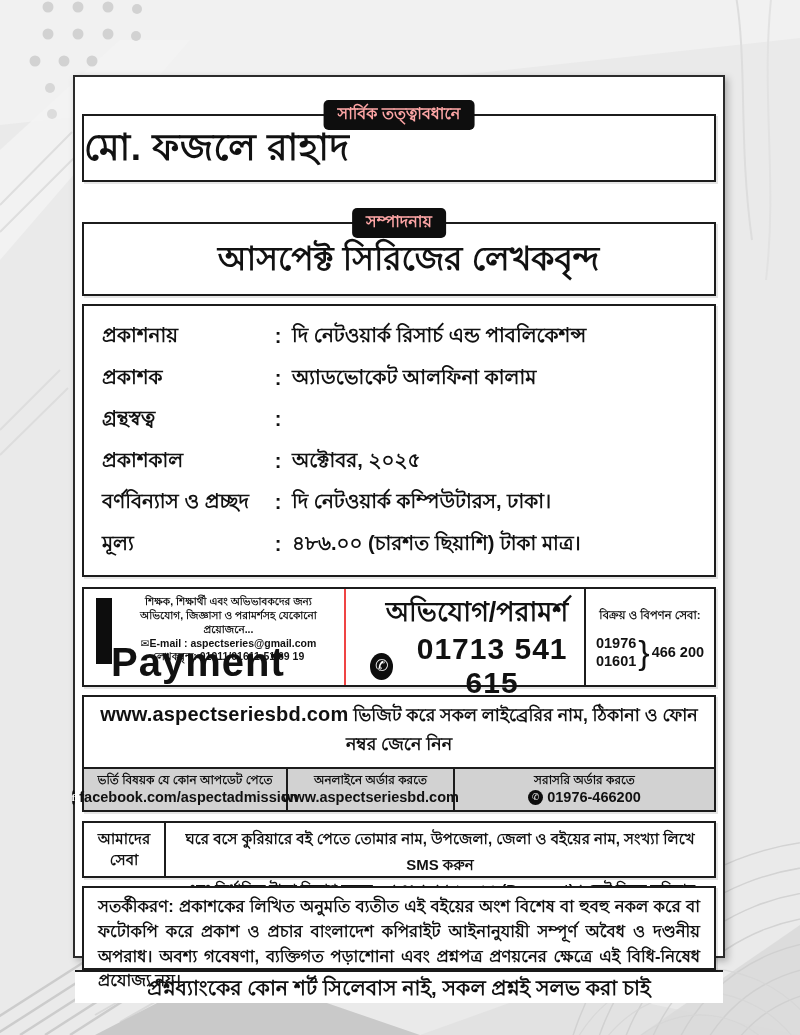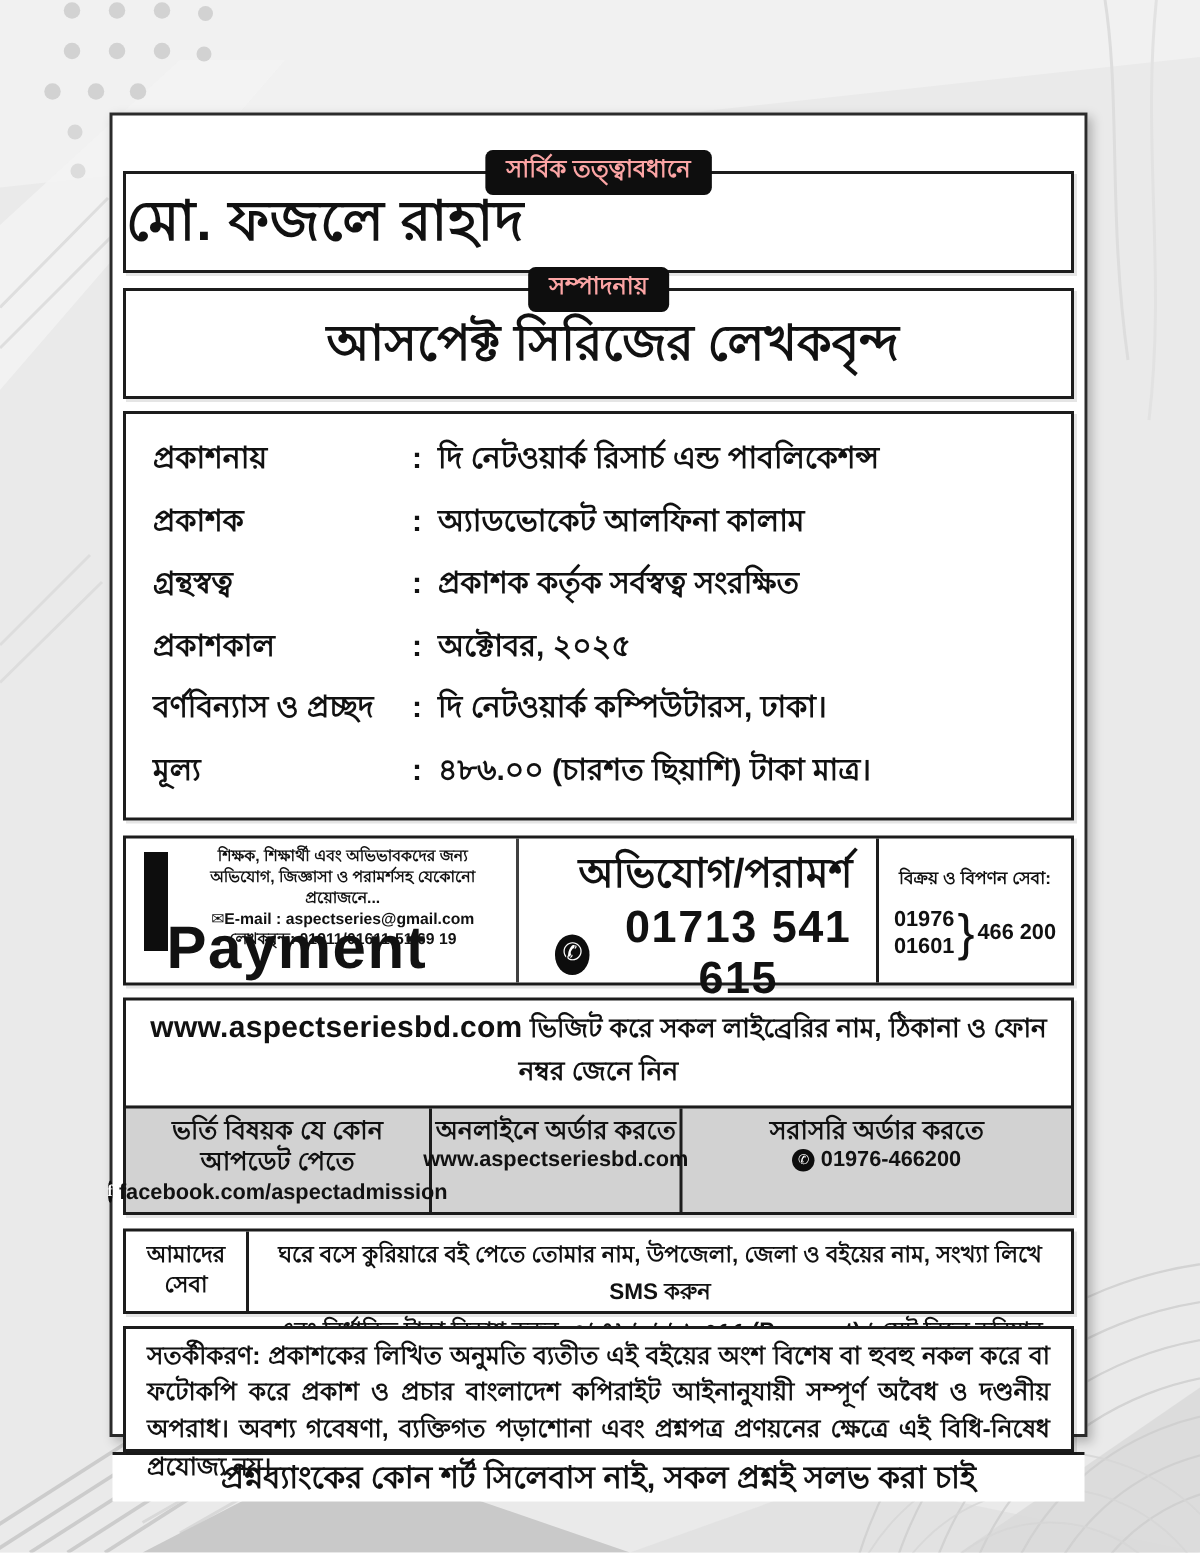--- a/index.html
+++ b/index.html
@@ -6,35 +6,35 @@
   body{width:800px;height:1035px;position:relative;overflow:hidden;background:#eaeaea;
        font-family:"Liberation Sans","DejaVu Sans",sans-serif;color:#111;}
   #decor{position:absolute;left:0;top:0;z-index:0;}
   .sheet{position:absolute;left:73px;top:75px;width:652px;height:883px;box-sizing:border-box;
          background:#fff;border:2px solid #2b2b2b;padding:7px;z-index:1;
          box-shadow:3px 3px 7px rgba(0,0,0,.25);display:flex;flex-direction:column;}
   .section{border:2px solid #1c1c1c;box-sizing:border-box;position:relative;background:#fff;
            box-shadow:2px 2px 0 rgba(0,0,0,.10);}
   
   .badge-box1{margin-top:30px;height:71px;}
-  .badge-box2{margin-top:10px;height:77px;padding-left:19px;}
+  .badge-box2{margin-top:40px;height:77px;padding-left:19px;}
   .badge{position:absolute;top:-16px;left:50%;transform:translateX(-50%);background:#0e0e0e;
          color:#fca5a5;font-size:16px;font-weight:bold;padding:3px 14px 5px;border-radius:5px;
          white-space:nowrap;line-height:1.35;}
   .big-name1{font-size:37px;font-weight:bold;line-height:64px;letter-spacing:.5px;}
   .big-name2{text-align:center;font-size:33px;font-weight:bold;line-height:70px;}
   
   .pub-box{margin-top:8px;height:350px;padding:10px 18px;box-sizing:border-box;}
   .pub-row{display:flex;align-items:center;height:41.5px;font-weight:bold;font-size:20px;}
   .pub-label{width:162px;white-space:nowrap;}
   .pub-colon{width:28px;text-align:center;}
   .pub-value{flex:1;white-space:nowrap;}
   
   .hl-box{margin-top:10px;height:100px;display:flex;}
-  .hl-left{width:260px;position:relative;border-right:2px solid #404040;}
+  .hl-left{width:260px;position:relative;border-right:2px solid #ef4444;}
   .hl-stem{position:absolute;left:12px;top:9px;width:16px;height:66px;background:#0d0d0d;}
   .hl-lines{position:absolute;left:34px;right:5px;top:6px;text-align:center;font-size:10.5px;
             font-weight:bold;line-height:1.32;}
   .hl-word{position:absolute;left:27px;bottom:3px;font-size:40px;font-weight:bold;line-height:1;
            letter-spacing:1px;}
   .hl-mid{flex:1;border-right:2px solid #1c1c1c;text-align:center;padding-top:7px;padding-left:24px;}
   .hl-mid-title{font-size:27px;font-weight:bold;line-height:1.2;}
   .hl-phone-row{display:flex;align-items:center;justify-content:center;gap:7px;margin-top:4px;}
   .wa-icon{width:27px;height:27px;border-radius:50%;background:#0d0d0d;color:#fff;display:inline-flex;
            align-items:center;justify-content:center;font-size:16px;line-height:1;}
@@ -47,21 +47,21 @@
   .hl-suffix{font-size:14.5px;font-weight:bold;}
   
   .web-box{margin-top:8px;}
   .web-line{text-align:center;padding:5px 4px 7px;font-size:17.5px;font-weight:bold;}
   .web-url{font-size:20px;letter-spacing:.2px;}
   .contact-strip{display:flex;background:#d2d2d2;border-top:2px solid #1c1c1c;}
   .c-col{box-sizing:border-box;padding:4px 2px 5px;text-align:center;}
   .c-col1{width:204px;border-right:2px solid #1c1c1c;}
   .c-col2{width:167px;border-right:2px solid #1c1c1c;}
   .c-col3{flex:1;}
-  .c-cap{font-size:17px;font-weight:bold;line-height:1.25;}
+  .c-cap{font-size:12px;font-weight:bold;line-height:1.25;}
   .c-val{font-size:14.5px;font-weight:bold;display:flex;align-items:center;justify-content:center;gap:4px;margin-top:1px;}
   .fb-icon{width:15px;height:15px;border-radius:50%;background:#0d0d0d;color:#fff;display:inline-flex;
            align-items:center;justify-content:center;font-size:11px;font-weight:bold;
            font-family:"Liberation Serif",serif;line-height:1;}
   .ph-icon{width:15px;height:15px;border-radius:50%;background:#0d0d0d;color:#fff;display:inline-flex;
            align-items:center;justify-content:center;font-size:9px;line-height:1;}
   
   .svc-box{margin-top:9px;height:57px;display:flex;align-items:stretch;}
   .svc-label{width:80px;display:flex;flex-direction:column;align-items:center;justify-content:center;
              font-size:15px;font-weight:bold;line-height:1.35;border-right:2px solid #1c1c1c;}
@@ -158,21 +158,20 @@
       <span class="pub-value">দি নেটওয়ার্ক রিসার্চ এন্ড পাবলিকেশন্স</span>
     </div>
     <div class="pub-row">
       <span class="pub-label">প্রকাশক</span>
       <span class="pub-colon">:</span>
       <span class="pub-value">অ্যাডভোকেট আলফিনা কালাম</span>
     </div>
     <div class="pub-row">
       <span class="pub-label">গ্রন্থস্বত্ব</span>
       <span class="pub-colon">:</span>
-      <span class="pub-value">প্রকাশক কর্তৃক সর্বস্বত্ব সংরক্ষিত</span>
     </div>
     <div class="pub-row">
       <span class="pub-label">প্রকাশকাল</span>
       <span class="pub-colon">:</span>
       <span class="pub-value">অক্টোবর, ২০২৫</span>
     </div>
     <div class="pub-row">
       <span class="pub-label">বর্ণবিন্যাস ও প্রচ্ছদ</span>
       <span class="pub-colon">:</span>
       <span class="pub-value">দি নেটওয়ার্ক কম্পিউটারস, ঢাকা।</span>

